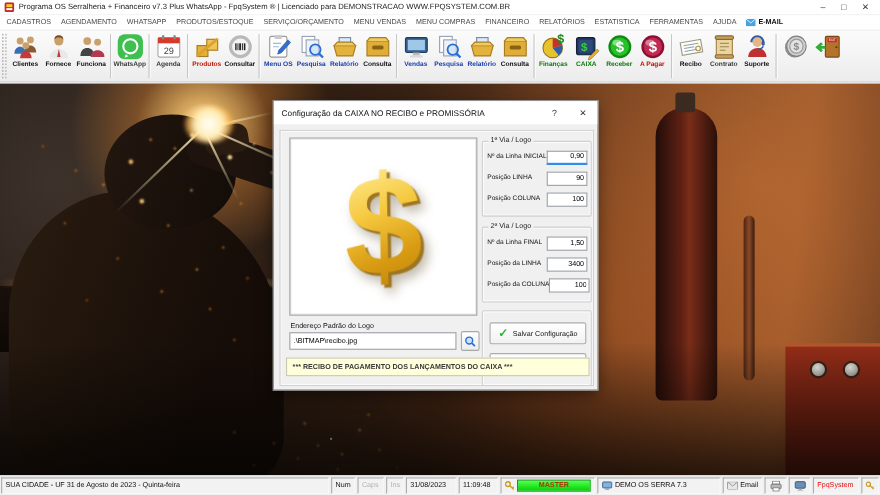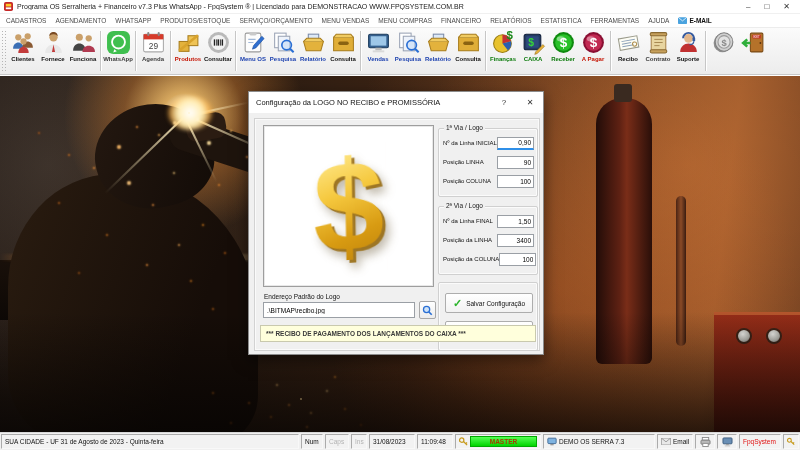--- a/index.html
+++ b/index.html
@@ -414,21 +414,21 @@
     <div class="streak st3"></div>
     <div class="streak st4"></div>
     <div class="weldcore"></div>
     <div class="sparks1"></div>
     <div class="sparks2"></div>
     <div class="shade-bottom"></div>
   </div>
 
   <div class="dialog">
     <div class="dlg-titlebar">
-      <span class="dlg-title">Configuração da LOGO NO RECIBO e PROMISSÓRIA</span>
+      <span class="dlg-title">Configuração da CAIXA NO RECIBO e PROMISSÓRIA</span>
       <span class="dlg-btn">?</span>
       <span class="dlg-btn">✕</span>
     </div>
     <div class="dlg-panel">
 
       <div class="imgbox">
         <span class="dollar">$</span>
       </div>
 
       <div class="rightcol">

